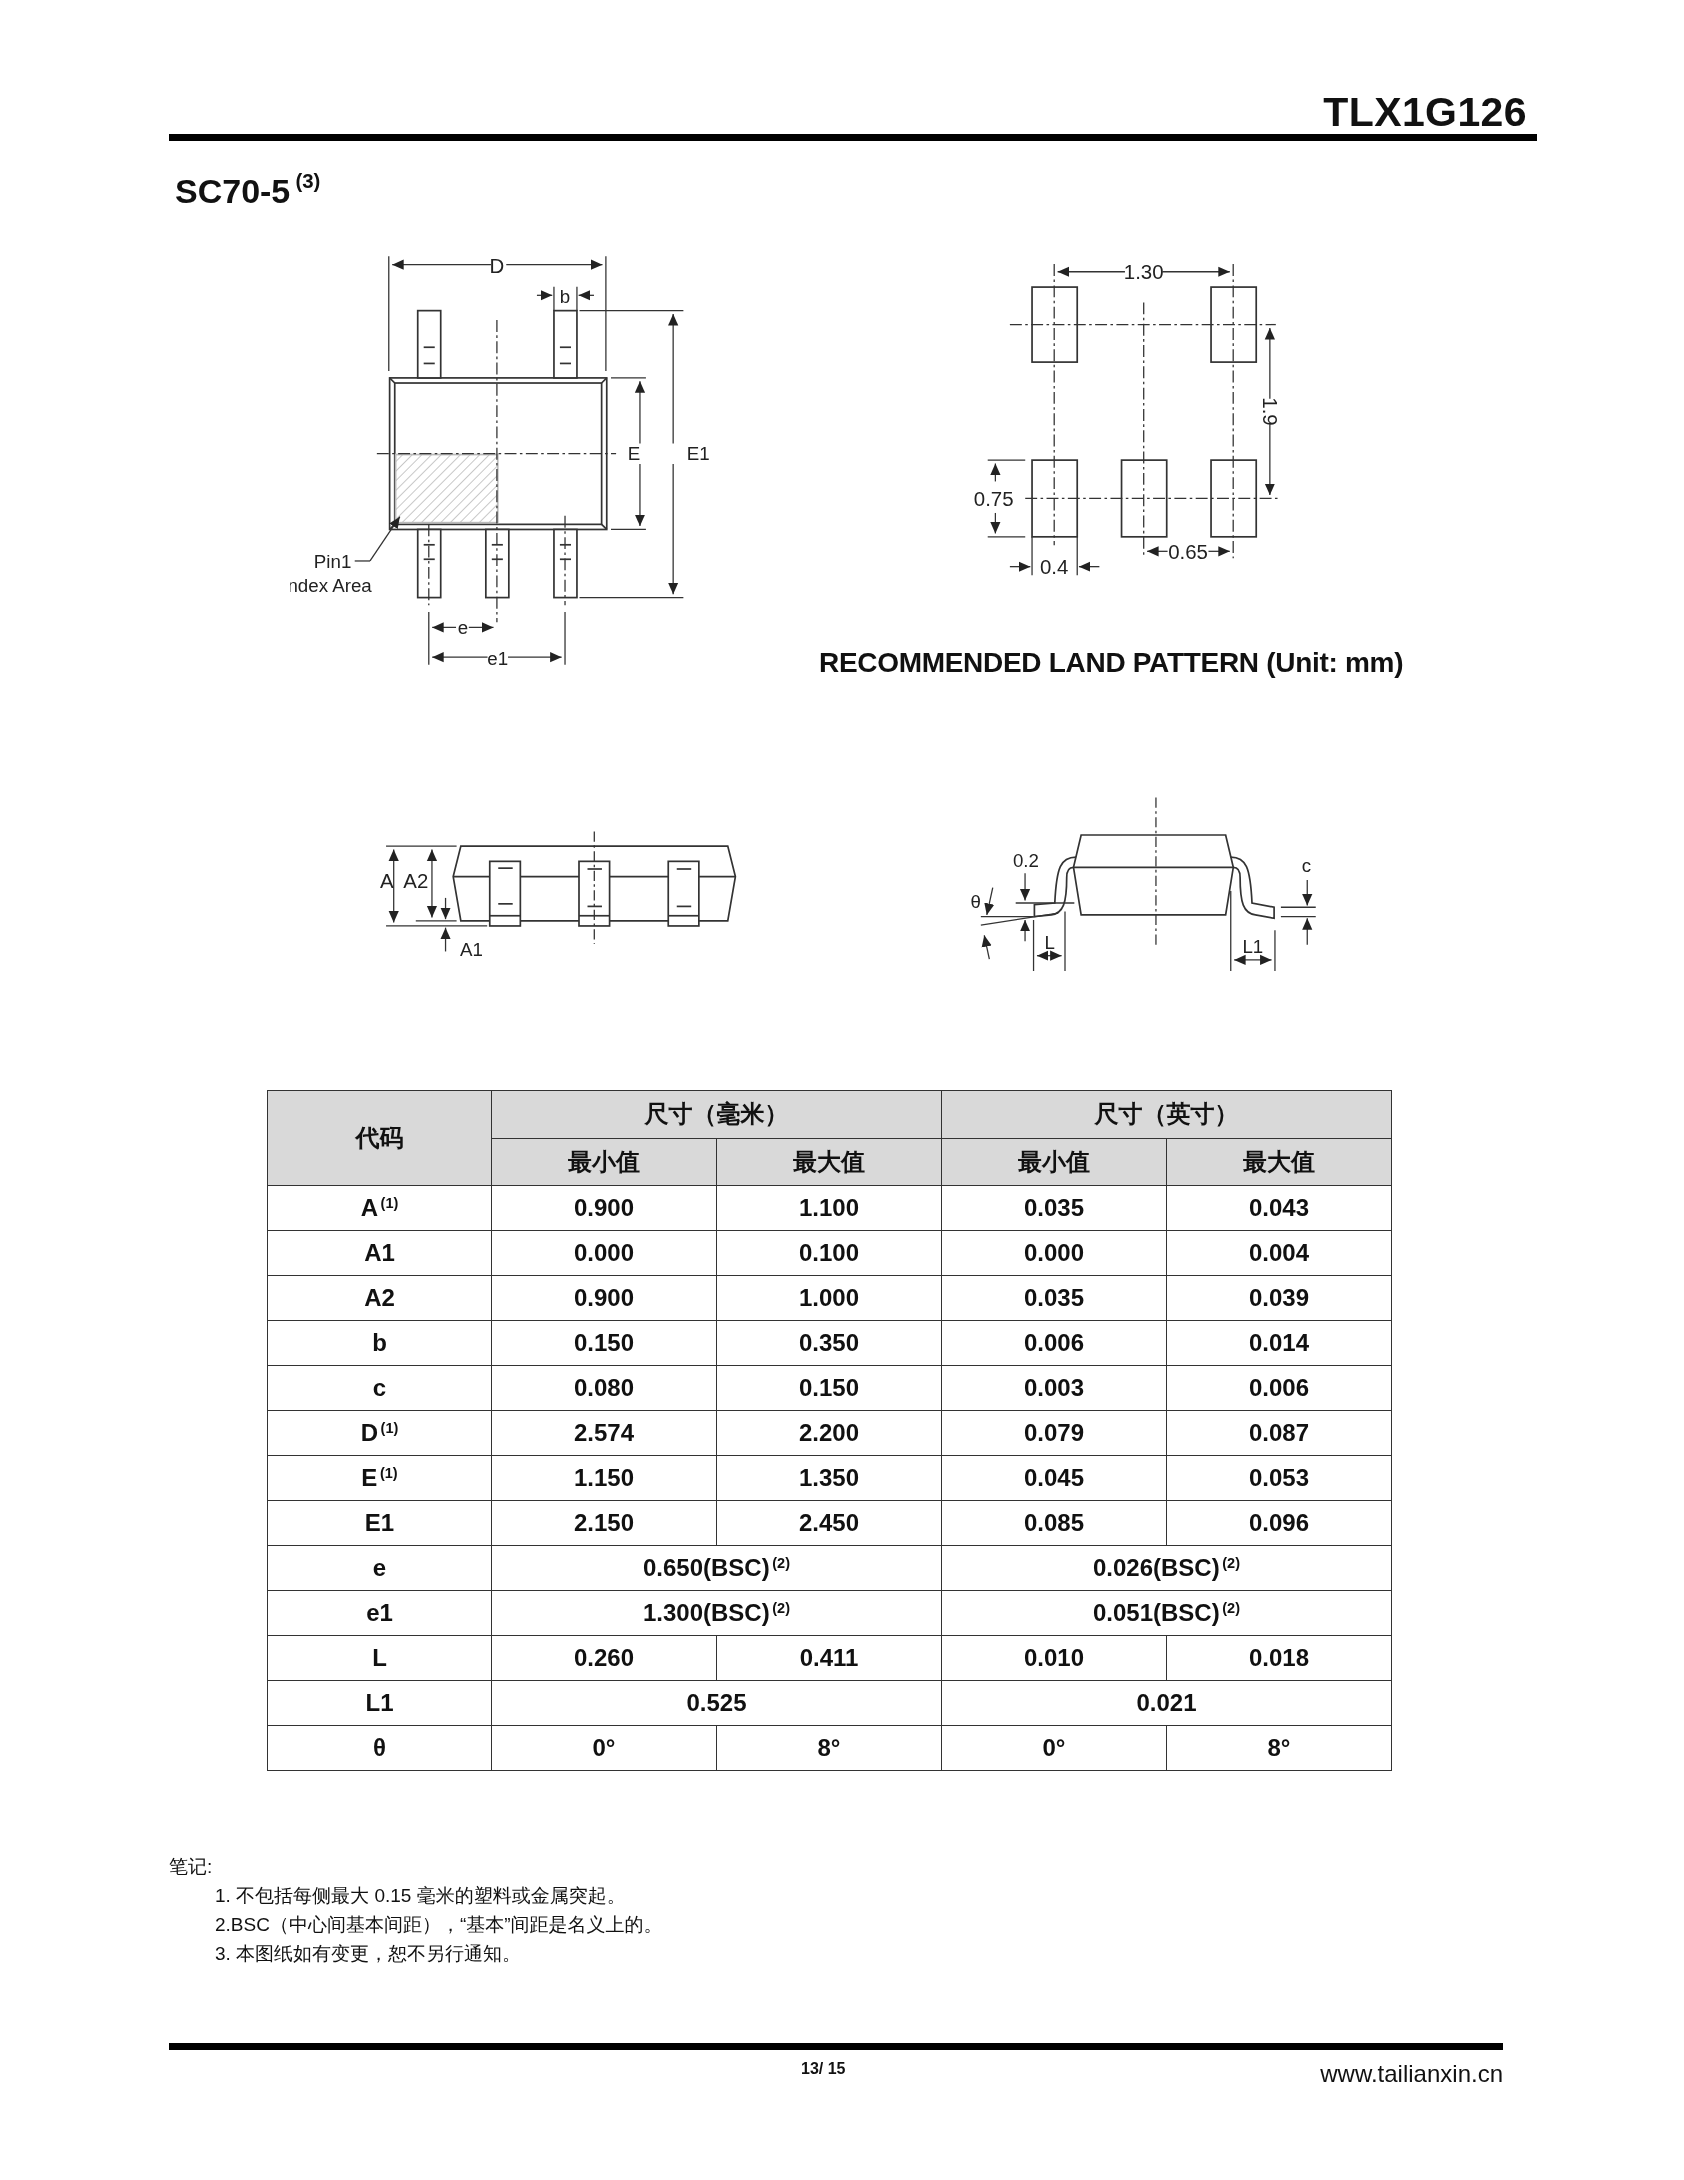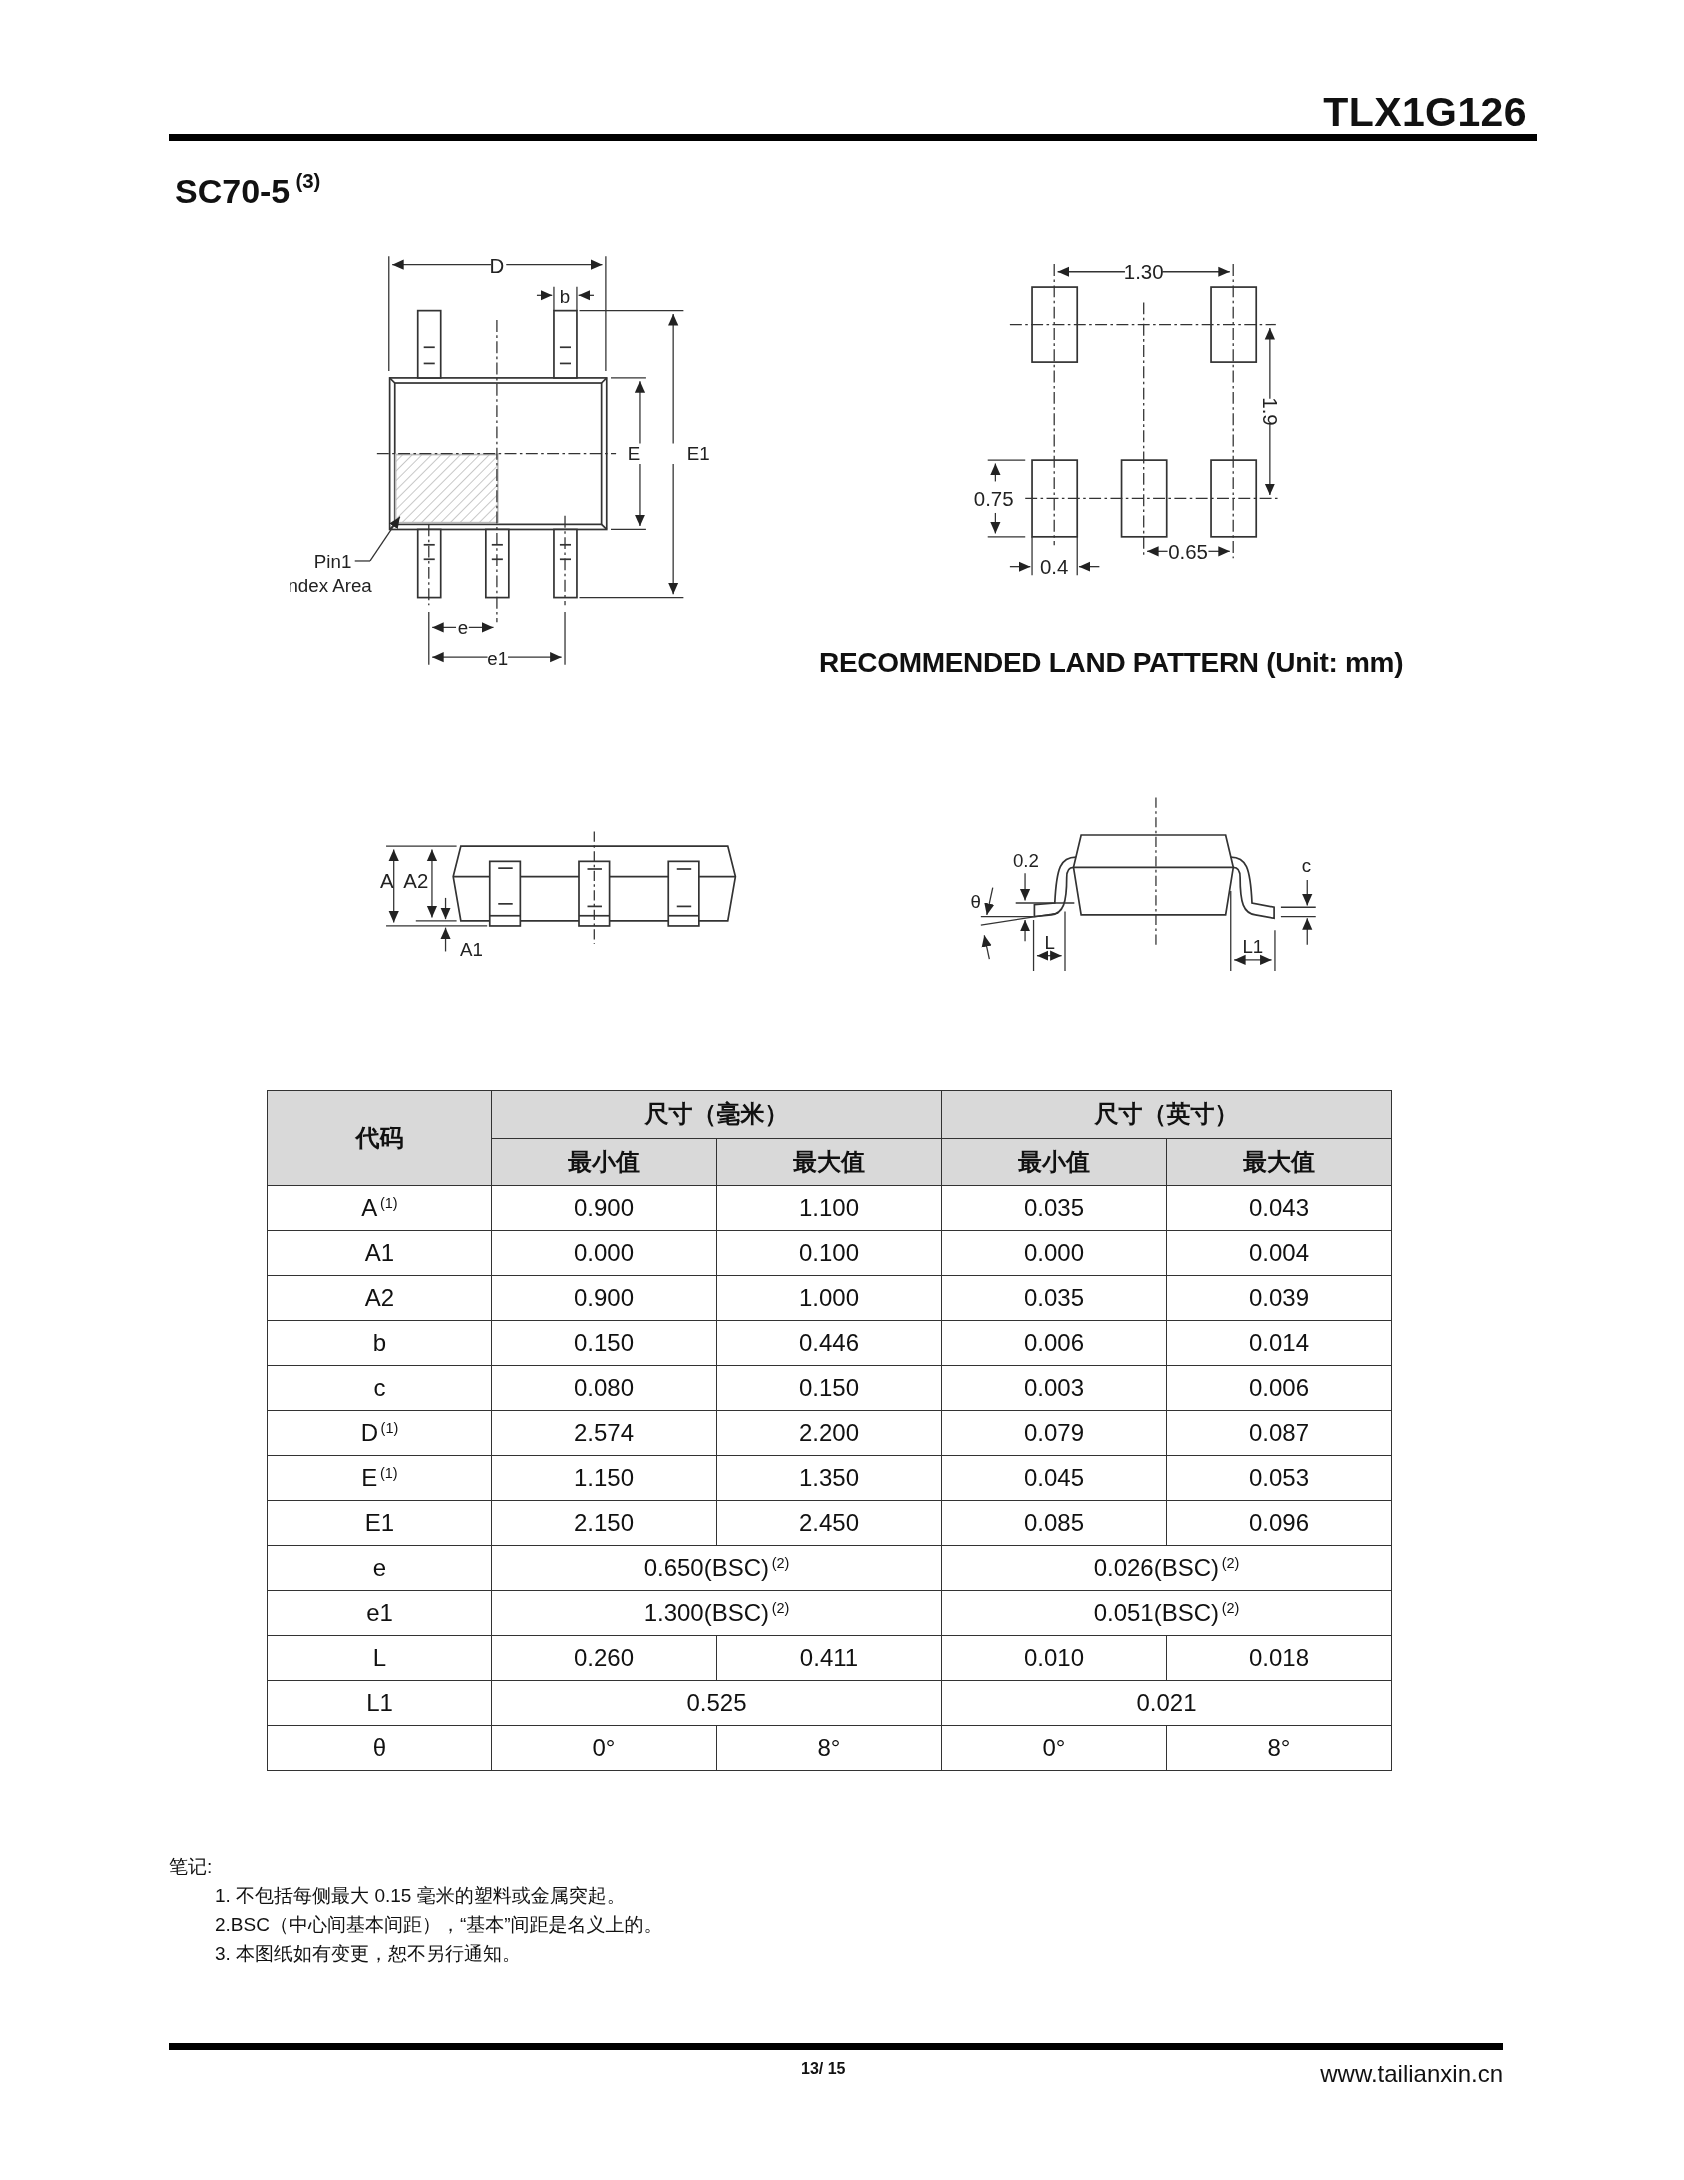--- a/index.html
+++ b/index.html
@@ -8,21 +8,21 @@
   .abs { position:absolute; }
   #doc-title { right:158px; top:89px; font-size:41px; font-weight:bold; letter-spacing:0.4px;margin-left:12px; }
   #header-rule { left:169px; top:134px; width:1368px; height:6.8px; background:#000; }
   #section-title { left:169px; top:170px; font-size:34px; font-weight:bold;margin-left:6px; }
   #section-title sup { font-size:20.4px; vertical-align:15.3px; margin-left:5.1px; }
   svg text { font-family:"Liberation Sans", "DejaVu Sans", sans-serif; fill:#222; }
   #land-caption { left:819px; top:647px; font-size:28px; font-weight:bold; letter-spacing:-0.3px; }
   #dim-table { left:267px; top:1090px; border-collapse:collapse; font-size:24px; }
   #dim-table td, #dim-table th { border:1.7px solid #333; text-align:center; height:44px; padding:0; }
   #dim-table th { background:#d9d9d9; font-weight:bold; }
-  #dim-table td { background:#fff; font-weight:normal; }
+  #dim-table td { background:#fff; font-weight:bold; }
   #dim-table sup { font-size:14.5px; vertical-align:8.5px; margin-left:2.6px; }
   #notes { left:169px; top:1852px; font-size:19px; line-height:29px; }
   #notes .item { padding-left:46px; }
   #footer-rule { left:169px; top:2043px; width:1334px; height:6.8px; background:#000; }
   #page-num { left:801px; top:2060px; font-size:16px; font-weight:bold; }
   #website { right:182px; top:2060px; font-size:24px; font-weight:normal; }
 </style>
 </head>
 <body>
 
@@ -275,21 +275,21 @@
       <tr>
         <td><span>A2</span></td>
         <td><span>0.900</span></td>
         <td><span>1.000</span></td>
         <td><span>0.035</span></td>
         <td><span>0.039</span></td>
       </tr>
       <tr>
         <td><span>b</span></td>
         <td><span>0.150</span></td>
-        <td><span>0.446</span></td>
+        <td><span>0.350</span></td>
         <td><span>0.006</span></td>
         <td><span>0.014</span></td>
       </tr>
       <tr>
         <td><span>c</span></td>
         <td><span>0.080</span></td>
         <td><span>0.150</span></td>
         <td><span>0.003</span></td>
         <td><span>0.006</span></td>
       </tr>

